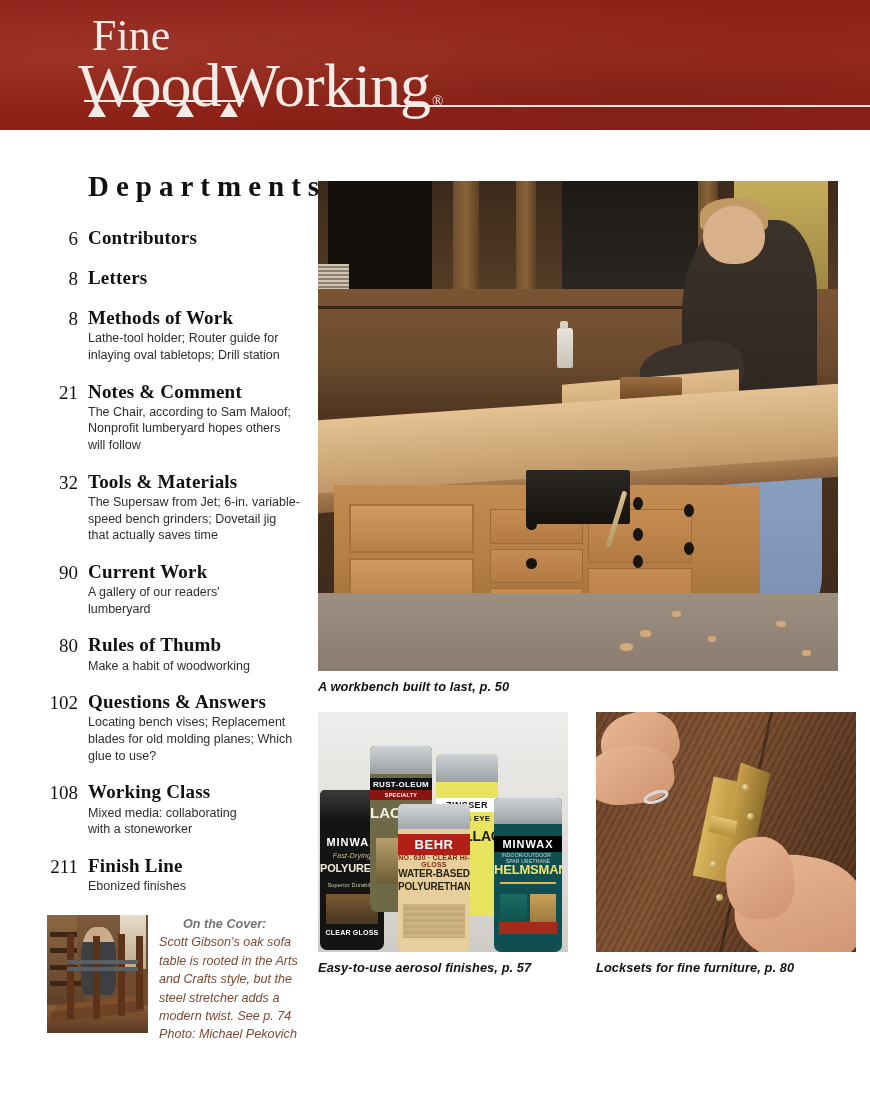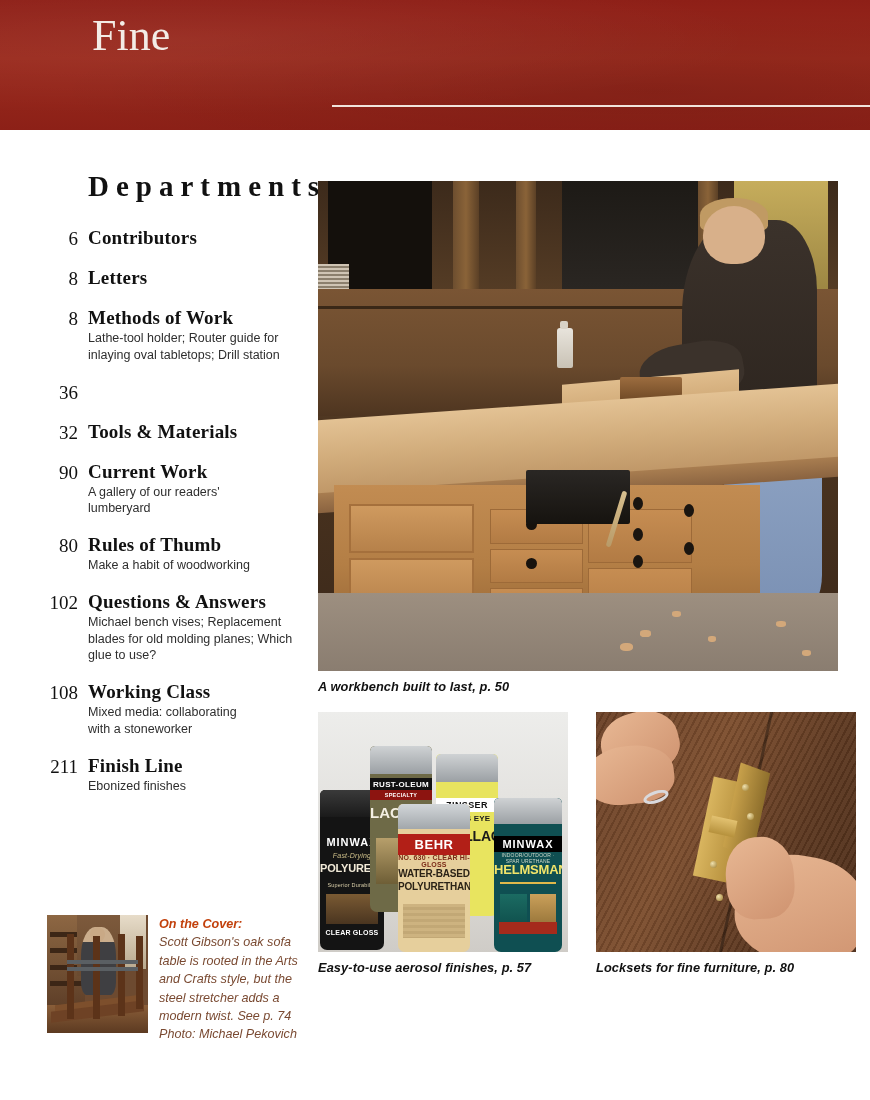--- a/index.html
+++ b/index.html
@@ -175,22 +175,23 @@
   .cover-text {
     margin-left:11px;
     width:152px;
     font-family:"Liberation Sans", sans-serif;
     font-style:italic;
     font-size:12.6px;
     line-height:1.46;
     color:#7a4a32;
   }
   .cover-lead {
-    color:#c2410c; font-weight:bold; font-style:italic;
+    color:#737373; font-weight:bold; font-style:italic;
     display:block;
+    margin-left:24px;
   }
 
   
   .right-col { position:absolute; left:318px; top:181px; }
 
   .photo { position:relative; overflow:hidden; background:#3a2a1c; }
 
   .caption {
     font-family:"Liberation Sans", sans-serif;
     font-style:italic;
@@ -421,20 +422,33 @@
   .row-bottom { display:flex; gap:28px; margin-top:18px; }
 </style>
 </head>
 <body>
 
 <header class="masthead">
   <div class="masthead-noise"></div>
 
   <div class="logo-wrap">
     <span class="logo-fine">Fine</span>
+    <div class="logo-row">
+      <span class="logo-wood-box">
+        <span class="logo-wood">Wood</span>
+        <span class="dovetails">
+          <i class="dove"></i>
+            <i class="dove"></i>
+            <i class="dove"></i>
+            <i class="dove"></i>
+        </span>
+      </span>
+      <span class="logo-working">Working</span>
+      <span class="logo-reg">®</span>
+    </div>
   </div>
 
   <div class="masthead-rule"></div>
 </header>
 
 <section class="left-col">
 
   <h1 class="dept-title">Departments</h1>
 
   <ul class="dept-list">
@@ -455,27 +469,32 @@
 
     <li class="dept-item">
       <span class="dept-page">8</span>
       <span class="dept-body">
         <span class="dept-name">Methods of Work</span>
         <span class="dept-desc" style="display:block">Lathe-tool holder; Router guide for inlaying oval tabletops; Drill station</span>
       </span>
     </li>
 
     <li class="dept-item">
-      <span class="dept-page">36</span>
+      <span class="dept-page">21</span>
+      <span class="dept-body">
+        <span class="dept-name">Notes &amp; Comment</span>
+        <span class="dept-desc" style="display:block">The Chair, according to Sam Maloof; Nonprofit lumberyard hopes others will follow</span>
+      </span>
     </li>
 
     <li class="dept-item">
       <span class="dept-page">32</span>
       <span class="dept-body">
         <span class="dept-name">Tools &amp; Materials</span>
+        <span class="dept-desc" style="display:block">The Supersaw from Jet; 6-in. variable-speed bench grinders; Dovetail jig that actually saves time</span>
       </span>
     </li>
 
     <li class="dept-item">
       <span class="dept-page">90</span>
       <span class="dept-body">
         <span class="dept-name">Current Work</span>
         <span class="dept-desc" style="display:block;max-width:150px">A gallery of our readers' lumberyard</span>
       </span>
     </li>
@@ -485,21 +504,21 @@
       <span class="dept-body">
         <span class="dept-name">Rules of Thumb</span>
         <span class="dept-desc" style="display:block">Make a habit of woodworking</span>
       </span>
     </li>
 
     <li class="dept-item">
       <span class="dept-page">102</span>
       <span class="dept-body">
         <span class="dept-name">Questions &amp; Answers</span>
-        <span class="dept-desc" style="display:block">Michael bench vises; Replacement blades for old molding planes; Which glue to use?</span>
+        <span class="dept-desc" style="display:block">Locating bench vises; Replacement blades for old molding planes; Which glue to use?</span>
       </span>
     </li>
 
     <li class="dept-item">
       <span class="dept-page">108</span>
       <span class="dept-body">
         <span class="dept-name">Working Class</span>
         <span class="dept-desc" style="display:block;max-width:165px">Mixed media: collaborating with a stoneworker</span>
       </span>
     </li>

